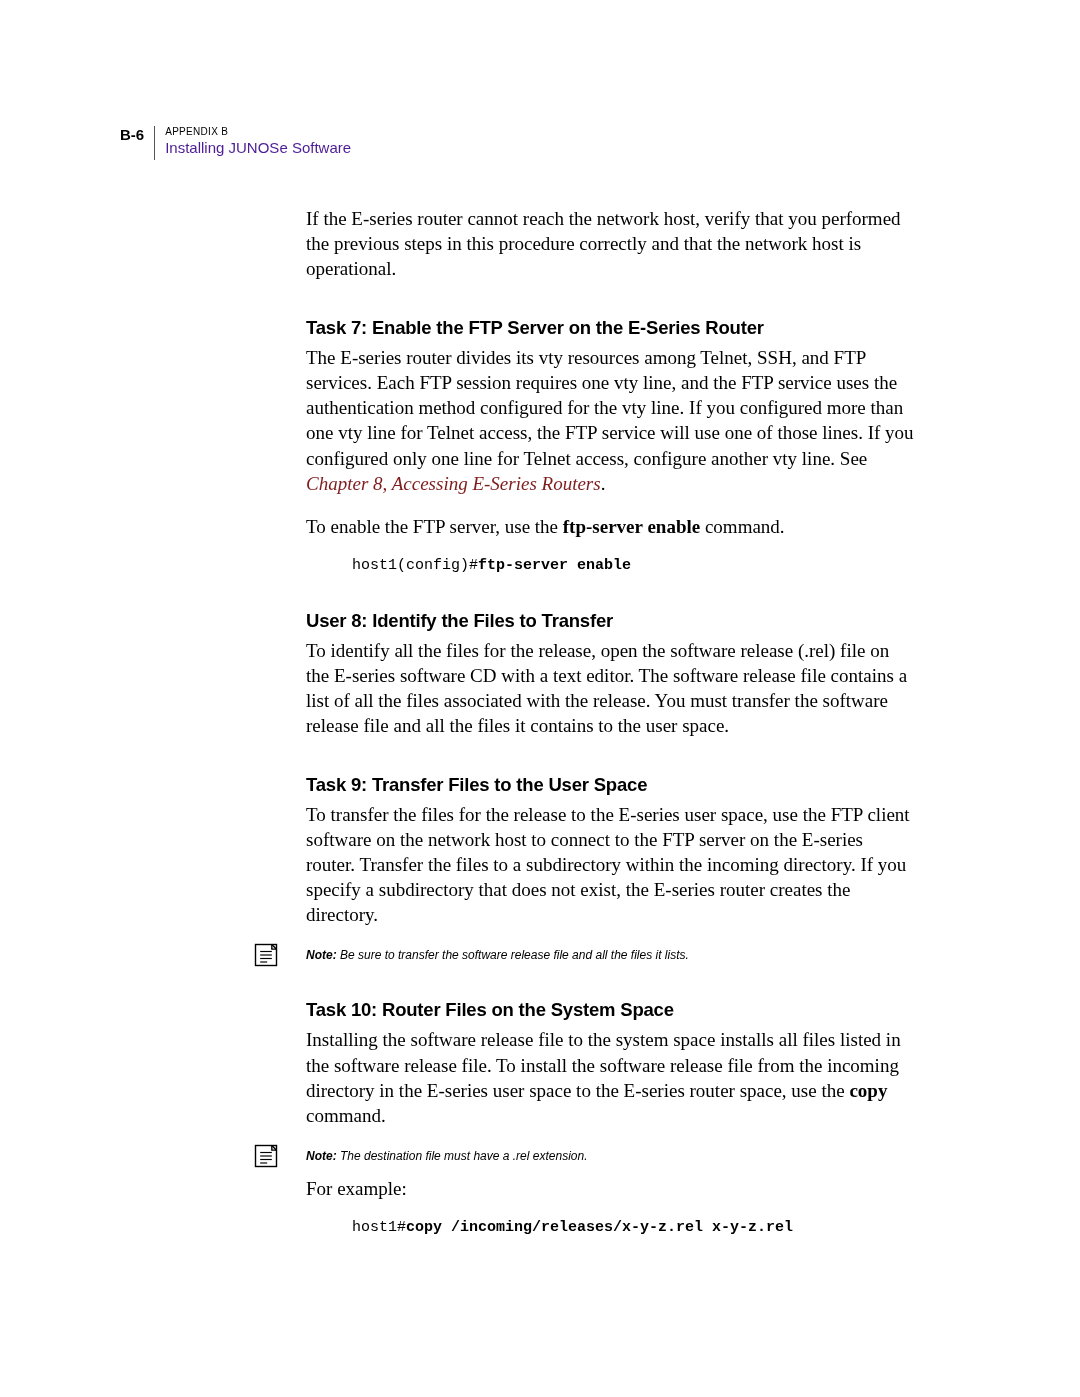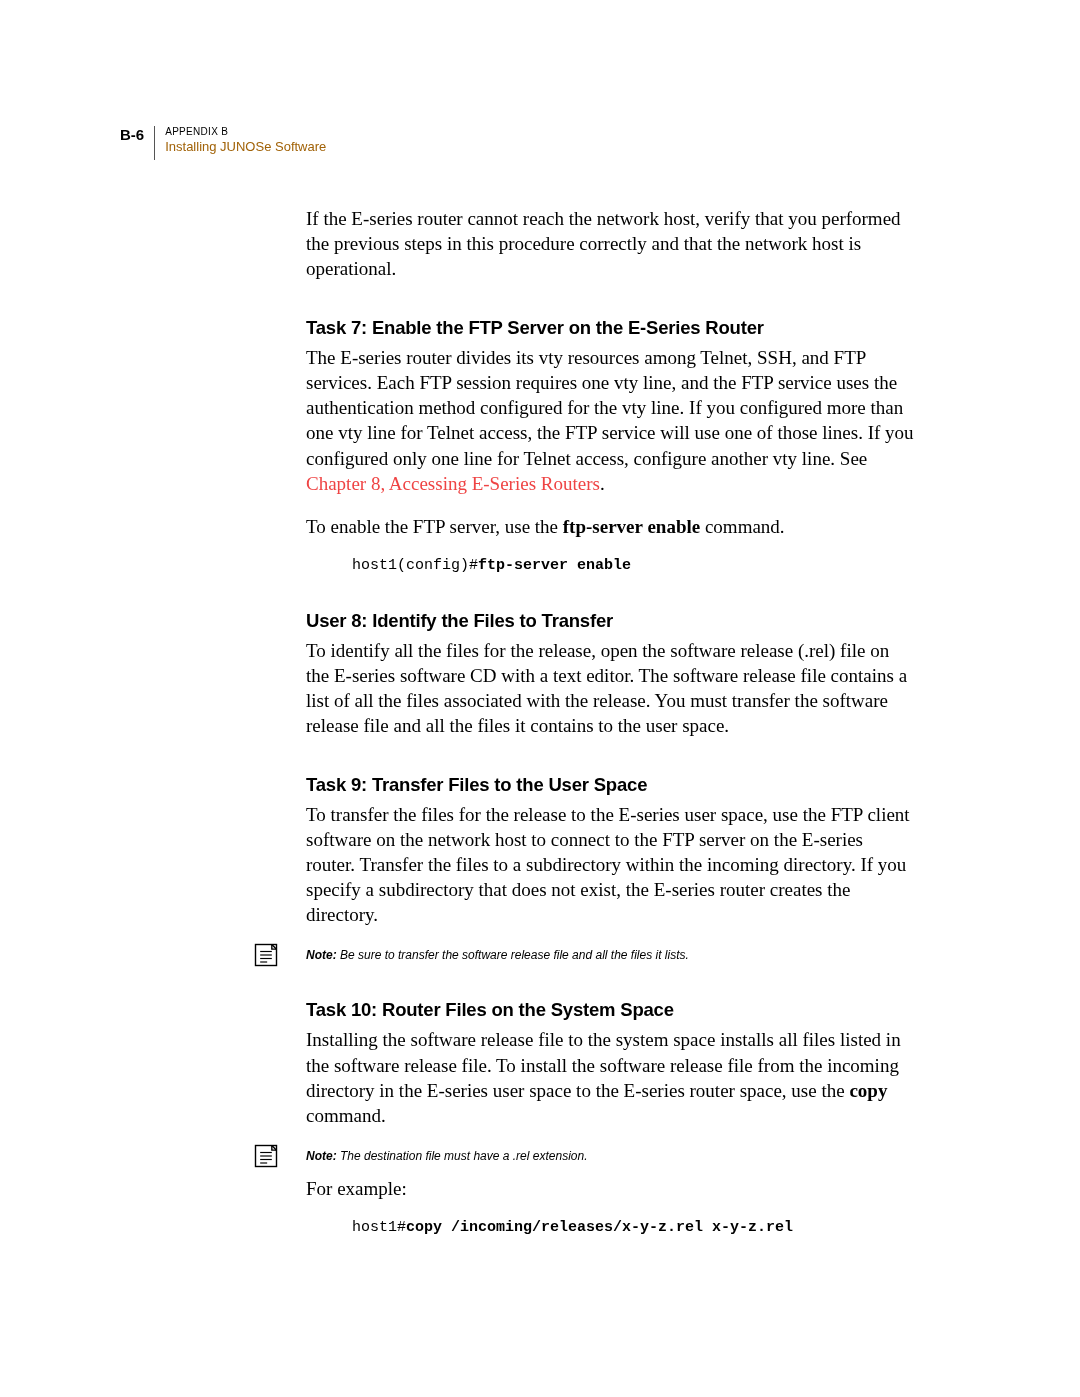--- a/index.html
+++ b/index.html
@@ -3,26 +3,26 @@
 <meta charset="utf-8">
 <style>
   * { margin: 0; padding: 0; box-sizing: border-box; }
   html, body { width: 1080px; height: 1397px; background: #ffffff; font-family: Georgia, 'Times New Roman', serif; color: #000; }
   .page { position: relative; width: 1080px; height: 1397px; padding: 126px 100px 100px 116px; }
 
   .header { position: absolute; top: 126px; left: 120px; display: flex; align-items: flex-start; }
   .pagenum { font-family: Arial, Helvetica, sans-serif; font-weight: bold; font-size: 15px; padding-right: 10px; }
   .divider { width: 1px; height: 34px; background: #555; margin-right: 10px; }
   .appendix-line { font-family: Arial, Helvetica, sans-serif; font-size: 10px; letter-spacing: 0.3px; }
-  .appendix-sub { font-family: Arial, Helvetica, sans-serif; font-size: 13px; color: #a16207; margin-top: 2px; }
+  .appendix-sub { font-family: Arial, Helvetica, sans-serif; font-size: 15px; color: #4c1d95; margin-top: 2px; }
 
   .content { position: absolute; top: 206px; left: 306px; width: 610px; }
   .para { font-size: 19px; line-height: 1.32; margin-bottom: 18px; }
   .task-heading { font-family: Arial, Helvetica, sans-serif; font-weight: 900; font-size: 18.5px; letter-spacing: -0.2px; margin-top: 36px; margin-bottom: 6px; }
-  .link { color: #ef4444; }
+  .link { color: #7f1d1d; font-style: italic; }
   .bold-inline { font-weight: bold; }
   .code-block { font-family: 'Courier New', monospace; font-size: 15px; margin: 8px 0 0 46px; }
   .code-block .bold { font-weight: bold; }
   .code-line2 { margin-top: 8px; }
 
   .note-row { position: relative; margin-top: 16px; margin-bottom: 8px; }
   .note-text { font-family: Arial, Helvetica, sans-serif; font-style: italic; font-size: 12px; }
   .note-text .note-label { font-weight: bold; font-style: italic; }
   .note-icon { position: absolute; left: -54px; top: -4px; width: 28px; height: 28px; }
   .note-icon svg { width: 28px; height: 28px; }

